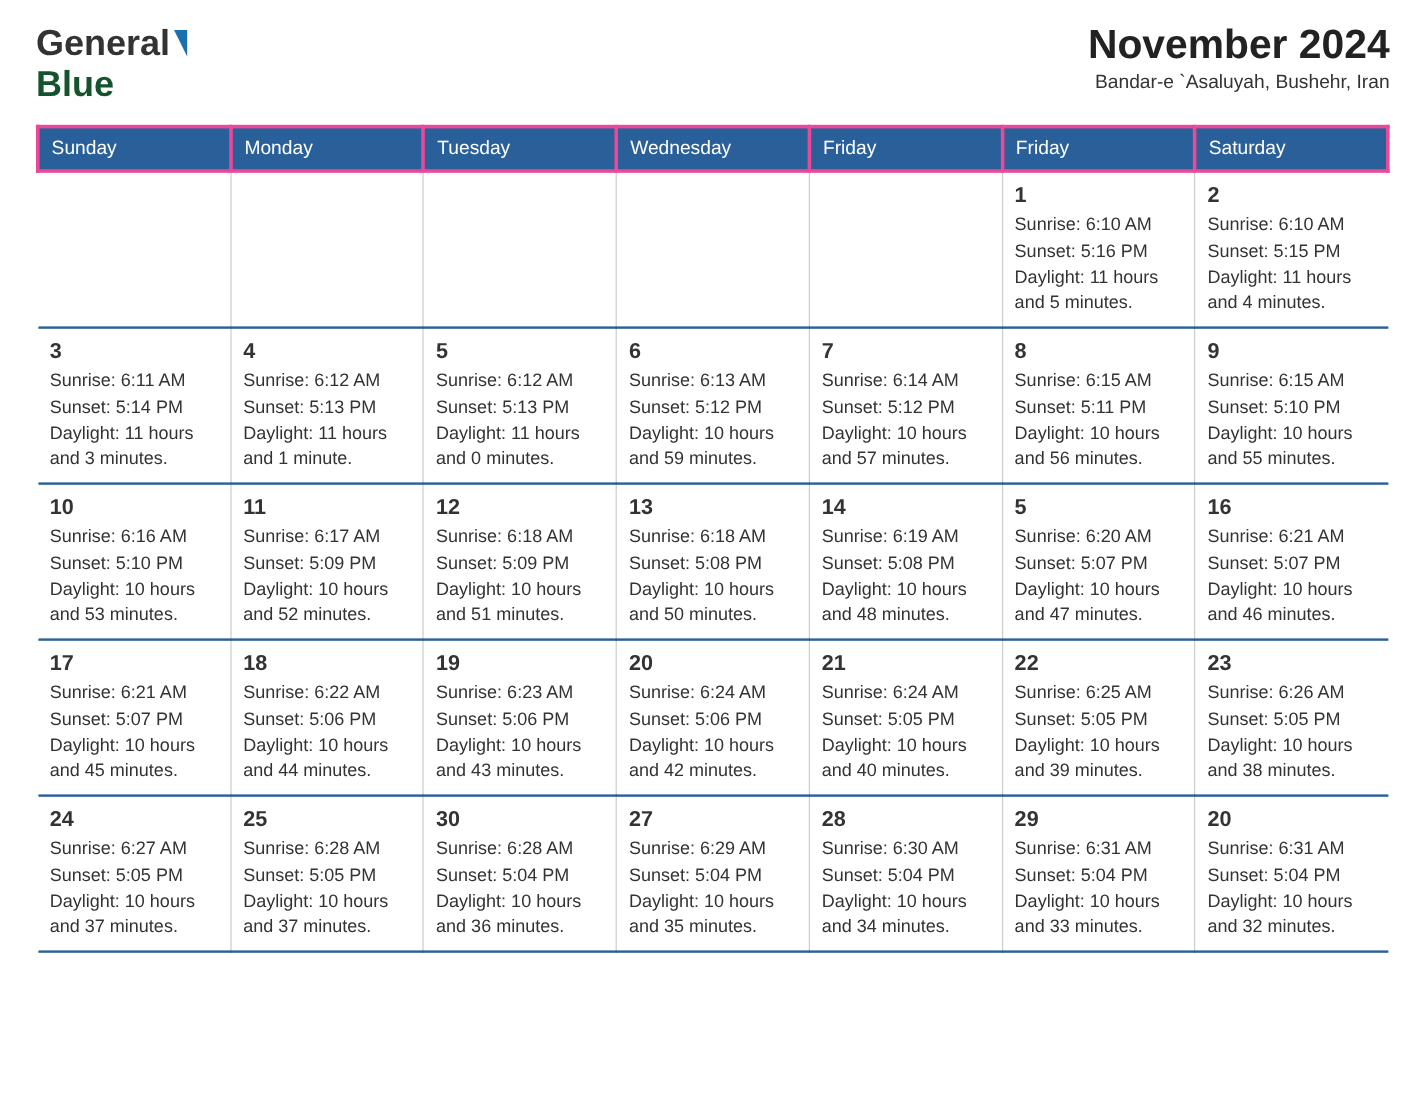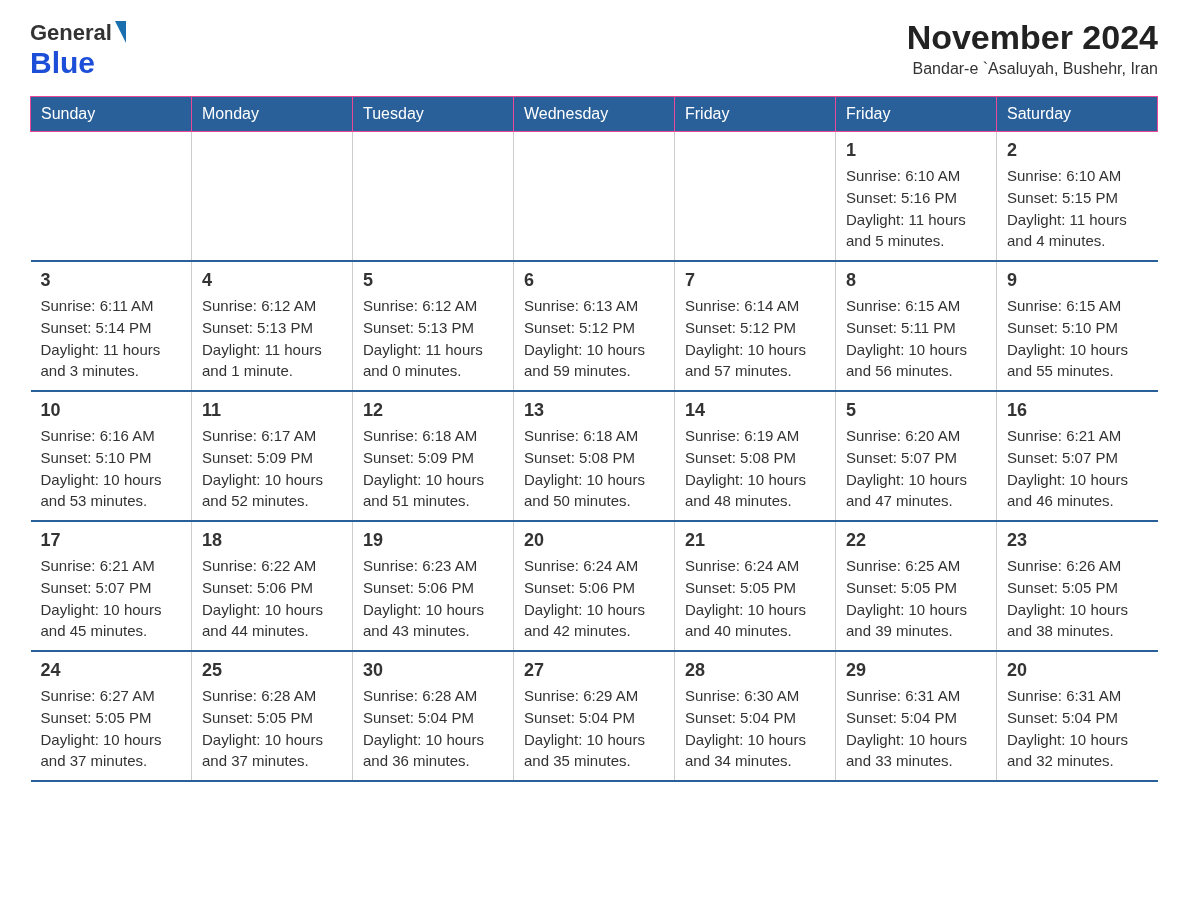--- a/index.html
+++ b/index.html
@@ -43,21 +43,21 @@
     }
     #calendar thead tr {
       background-color: #2a6099;
     }
     #calendar thead th {
       color: #fff;
       font-size: 16px;
       font-weight: normal;
       padding: 8px 10px;
       text-align: left;
-      border: 1px solid #ec4899;
+      border: 3px solid #ec4899;
     }
     #calendar tbody tr {
       border-bottom: 2px solid #2a6099;
     }
     #calendar tbody td {
       vertical-align: top;
       padding: 8px 10px;
       font-size: 13px;
       color: #333;
       border-right: 1px solid #ccc;
@@ -79,38 +79,38 @@
       color: #333;
     }
     .empty-cell {
       background: #f9f9f9;
     }
     .logo-line1 {
       display: flex;
       align-items: center;
     }
     .logo-general {
-      font-size: 22px;
+      font-size: 30px;
       font-weight: bold;
       color: #333;
     }
     .logo-triangle {
       display: inline-block;
       width: 0;
       height: 0;
       border-left: 11px solid transparent;
       border-right: 0px solid transparent;
       border-top: 22px solid #1a6faf;
       margin-left: 3px;
       margin-bottom: 2px;
     }
     .logo-blue-text {
       font-size: 30px;
       font-weight: bold;
-      color: #1d4ed8;
+      color: #14532d;
     }
   </style>
 </head>
 <body>
 
 <div id="header">
   <div id="logo-area">
     <div class="logo-line1">
       <span class="logo-general">General</span>
       <span class="logo-triangle"></span>

